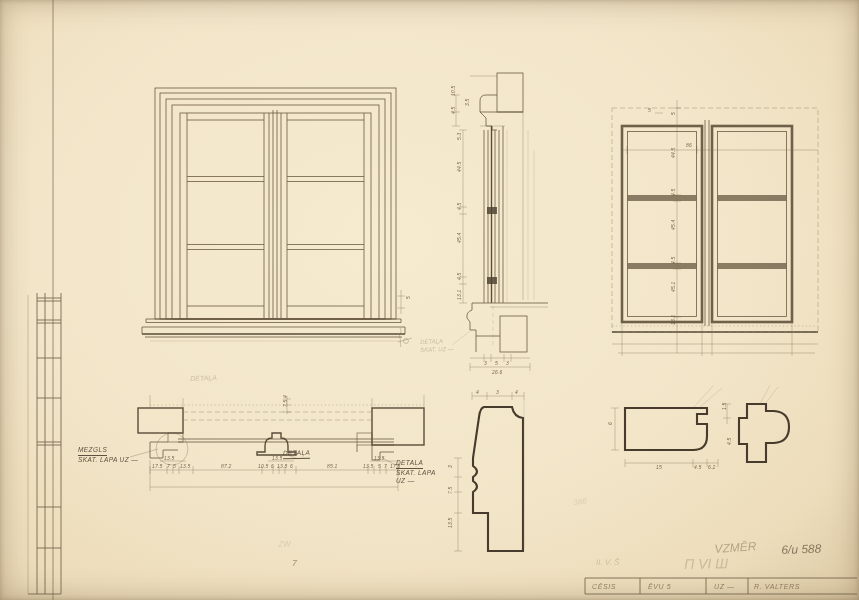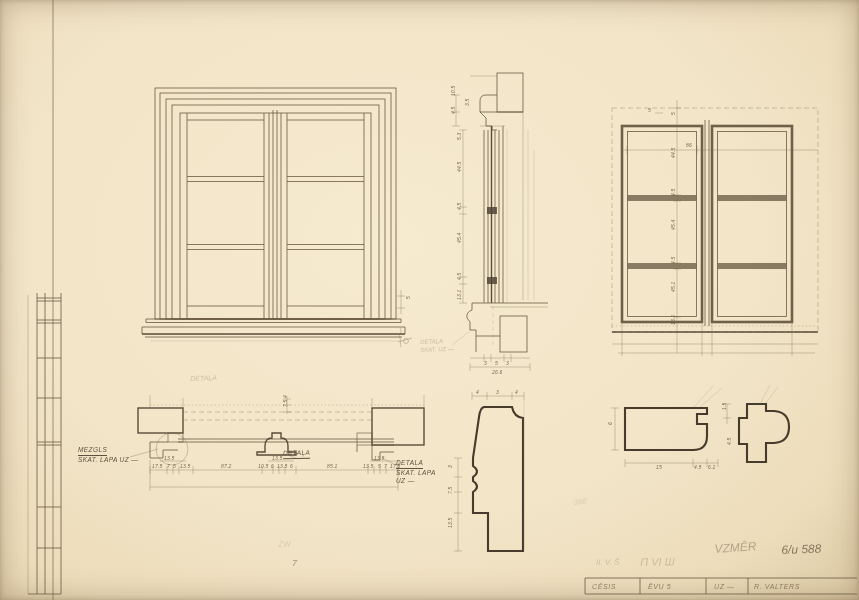--- a/index.html
+++ b/index.html
@@ -389,20 +389,20 @@
       <span class="dim" style="left: 708px; top: 465px;">6.2</span>
       <span class="dim" style="left: 722px; top: 410px; transform: rotate(-90deg);">1.5</span>
       <span class="dim" style="left: 727px; top: 445px; transform: rotate(-90deg);">4.5</span>
     </div>
 <div id="note-layer">
       <span class="note" style="left: 190px; top: 375px; font-size: 7px; opacity: 0.3; transform: rotate(-2deg);">DETAĻA</span>
       <span class="note" style="left: 420px; top: 339px; font-size: 6px; opacity: 0.32; transform: rotate(-2deg);">DETAĻA</span>
       <span class="note" style="left: 420px; top: 347px; font-size: 6px; opacity: 0.32; transform: rotate(-2deg);">SKAT. UZ —</span>
       <span class="note" style="left: 714px; top: 542px; font-size: 12px; opacity: 0.45; transform: rotate(-4deg);">VZMĒR</span>
       <span class="note" style="left: 781px; top: 543px; font-size: 12px; opacity: 0.8; transform: rotate(-2deg);">6/u 588</span>
-      <span class="note" style="left: 640px; top: 556px; font-size: 11px; opacity: 0.28; transform: rotate(-1deg);">П VI Ш</span>
+      <span class="note" style="left: 684px; top: 556px; font-size: 14px; opacity: 0.28; transform: rotate(-1deg);">П VI Ш</span>
       <span class="note" style="left: 596px; top: 558px; font-size: 8px; opacity: 0.26; transform: rotate(-1deg);">II. V. Š</span>
       <span class="note" style="left: 292px; top: 558px; font-size: 9px; opacity: 0.6;">7</span>
       <span class="note" style="left: 573px; top: 498px; font-size: 8px; opacity: 0.18; transform: rotate(-6deg);">366</span>
       <span class="note" style="left: 278px; top: 540px; font-size: 8px; opacity: 0.18; transform: rotate(-3deg);">ZW</span>
     </div>
 
 </div>
 
 </body></html>

